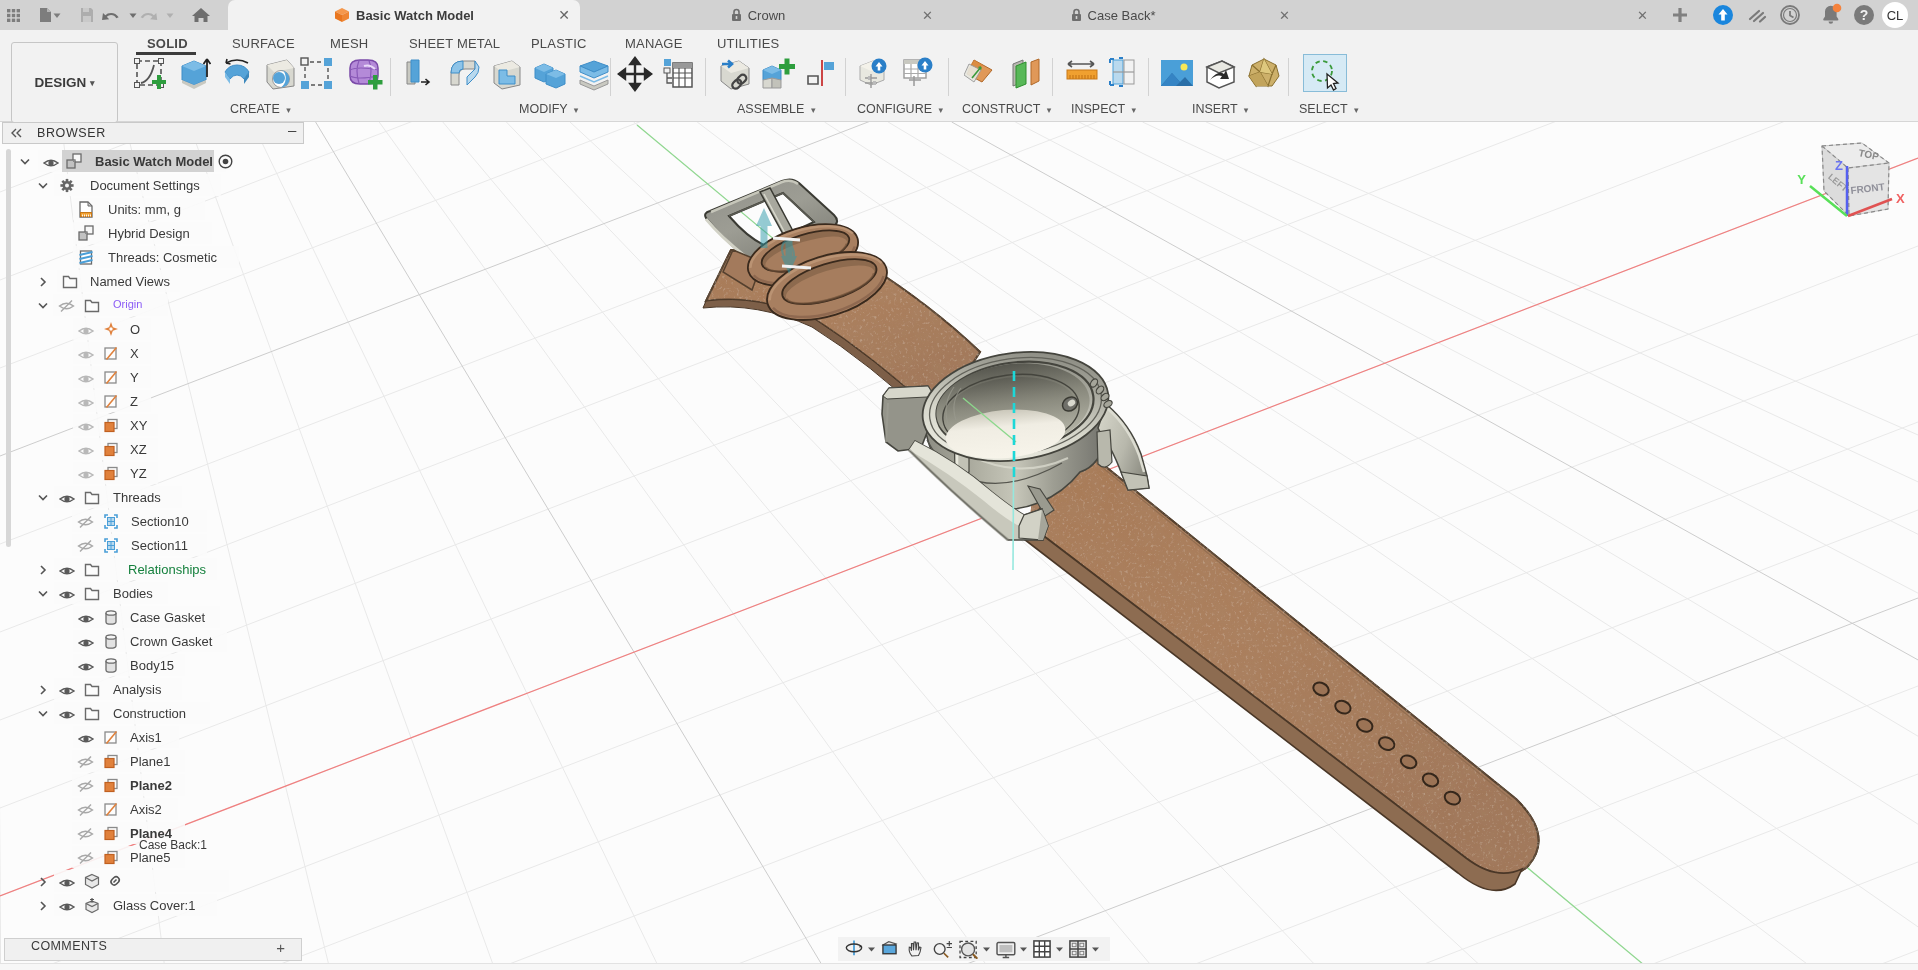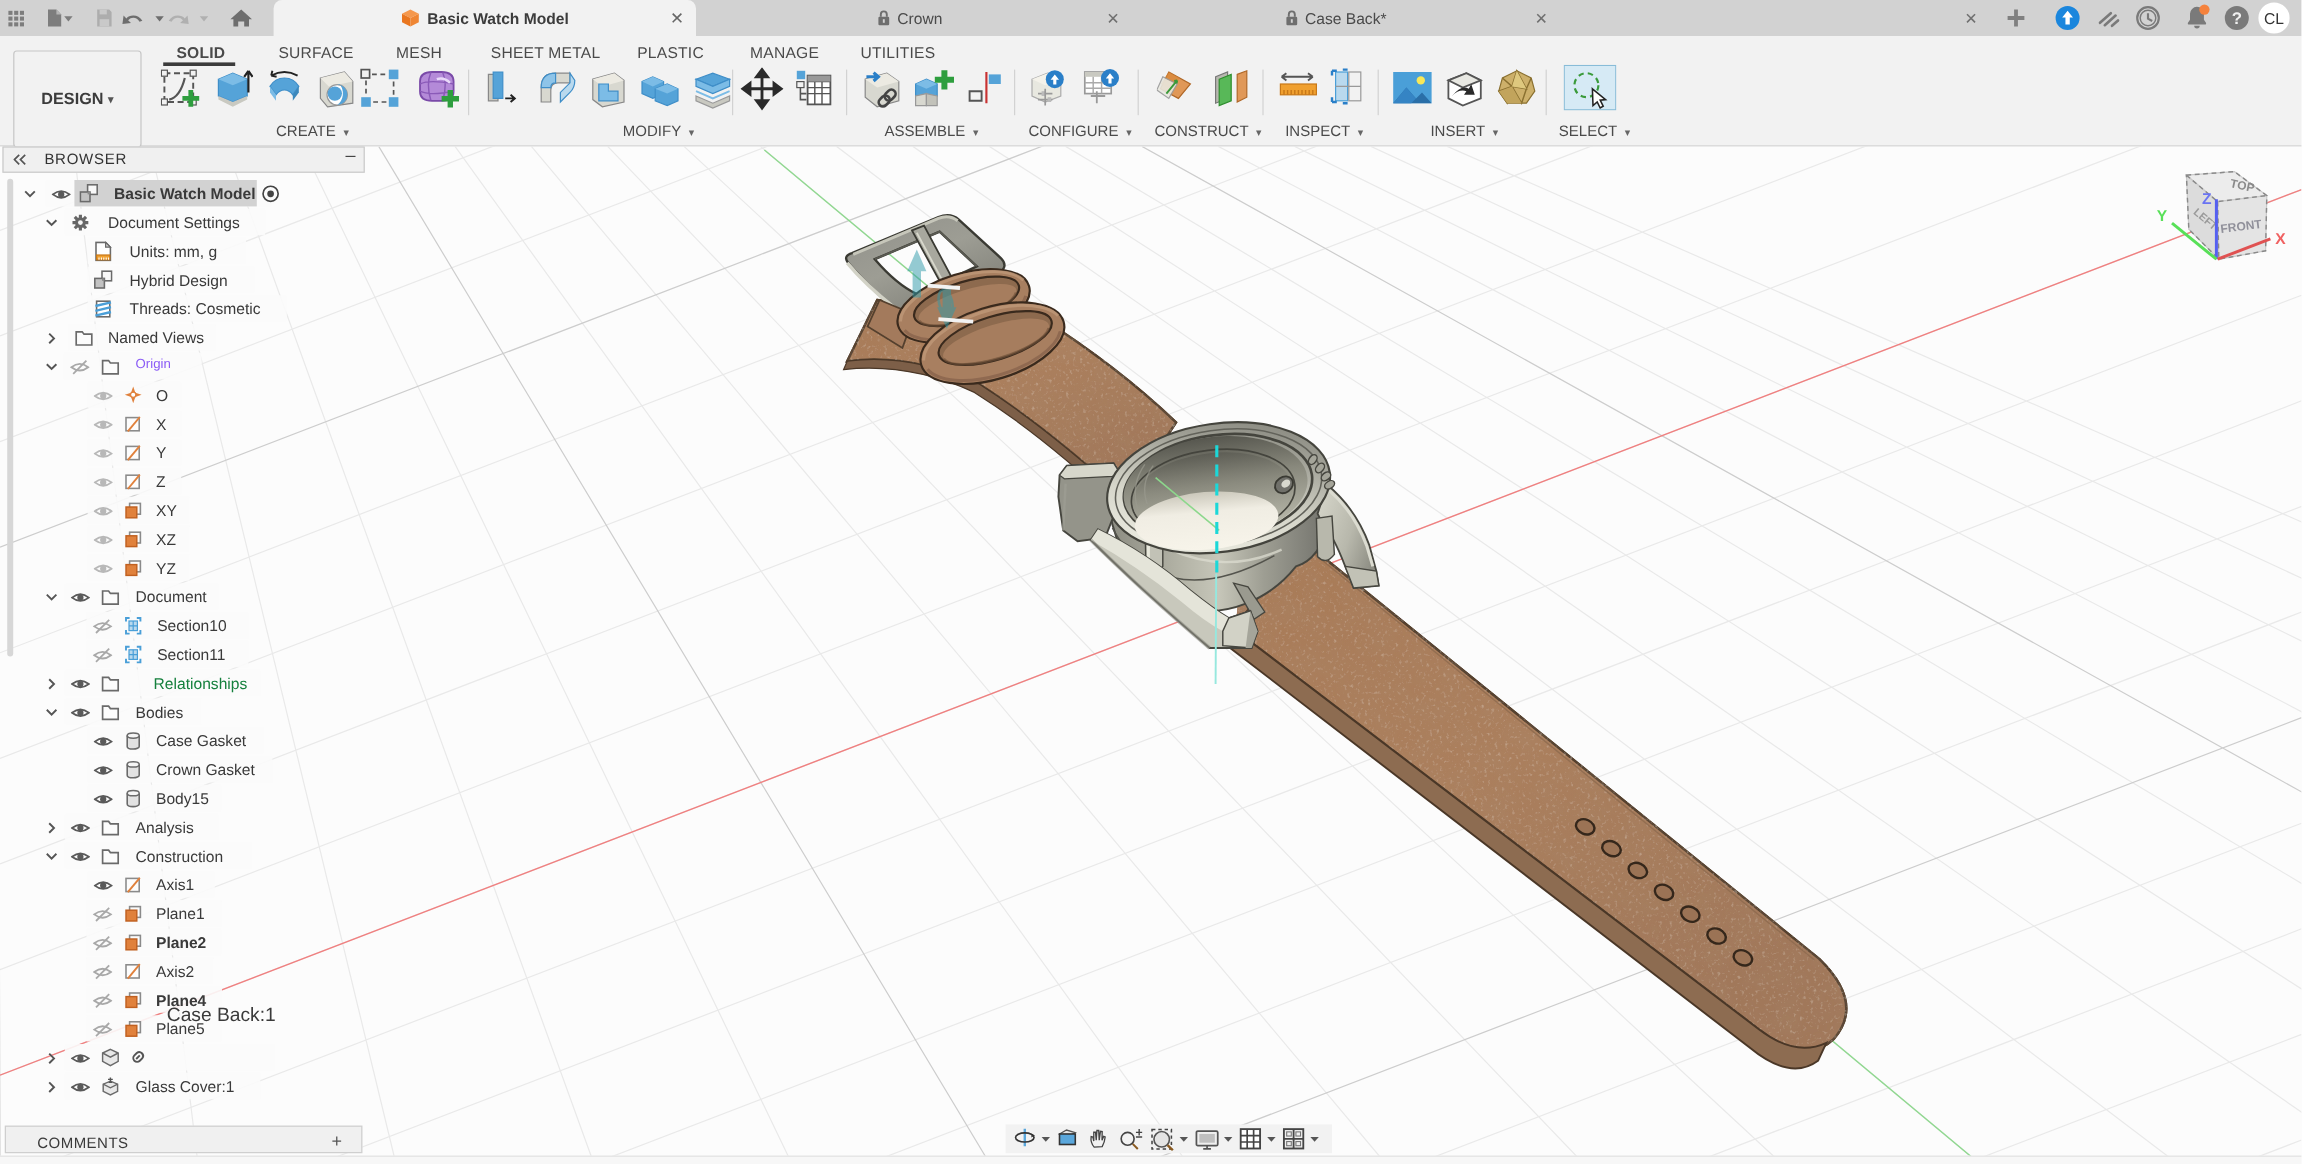--- a/index.html
+++ b/index.html
@@ -11,21 +11,21 @@
 #ribbon{position:absolute;left:0;top:30px;width:1918px;height:92px;background:#f2f2f2;border-bottom:1px solid #d6d6d6}
 .rtab{position:absolute;top:6px;font-size:13px;color:#4a4a4a;letter-spacing:0.2px}
 .gname{position:absolute;top:72px;font-size:12.5px;color:#4a4a4a;white-space:nowrap}
 .gname .dd{font-size:9px;color:#666;margin-left:3px}
 .gsep{position:absolute;top:28px;height:38px;width:1px;background:#d2d2d2}
 
 #browser{position:absolute;left:0;top:122px;width:306px}
 #bheader{position:absolute;left:2px;top:0px;width:302px;height:22px;background:#f0f0f0;border:1px solid #c9c9c9;display:flex;align-items:center}
 .chip{position:absolute;height:22px;background:rgba(251,251,251,0.9);border-radius:1px}
 
-#comments{position:absolute;left:4px;top:938px;width:298px;height:23px;background:#f0f0f0;border:1px solid #cfcfcf;font-size:12.5px;color:#3a3a3a;display:flex;align-items:flex-end}
+#comments{position:absolute;left:4px;top:938px;width:298px;height:23px;background:#f0f0f0;border:1px solid #cfcfcf;font-size:12.5px;color:#3a3a3a;display:flex;align-items:flex-start}
 #statusbar{position:absolute;left:0;top:963px;width:1918px;height:7px;background:#f7f7f7;border-top:1px solid #e2e2e2}
 
 #navbar{position:absolute;left:838px;top:937px;height:24px;background:#f2f2f2;display:flex;align-items:center;padding:0 6px}
 </style></head>
 <body>
 <div id="app">
 <svg id="canvas" style="position:absolute;left:0;top:122px" width="1918" height="848" viewBox="0 0 1918 848">
 <path d="M0 70.0L1918 -668.0 M0 158.0L1918 -580.0 M0 246.0L1918 -492.0 M0 422.0L1918 -316.0 M0 510.0L1918 -228.0 M0 598.0L1918 -140.0 M0 686.0L1918 -52.0 M0 774.0L1918 36.0 M0 862.0L1918 124.0 M0 950.0L1918 212.0 M0 1038.0L1918 300.0 M0 1126.0L1918 388.0 M0 1302.0L1918 564.0 M0 1390.0L1918 652.0 M0 1478.0L1918 740.0 M0 1566.0L1918 828.0 M61.2 0L165.0 848 M124.8 0L330.0 848 M188.4 0L495.0 848 M252.0 0L660.0 848 M379.2 0L990.0 848 M442.8 0L1155.0 848 M506.4 0L1320.0 848 M570.0 0L1485.0 848 M633.6 0L1650.0 848 M697.2 0L1815.0 848 M760.8 0L1980.0 848 M824.5 0L2145.0 848 M888.1 0L2310.0 848 M1015.3 0L2640.0 848 M1078.9 0L2805.0 848 M1142.5 0L2970.0 848 M1206.1 0L3135.0 848" stroke="#e9e9e9" fill="none" stroke-width="1"></path>
 <path d="M0 334.0L1918 -404.0 M0 1214.0L1918 476.0 M-2.5 0L0.0 848 M315.6 0L825.0 848 M951.7 0L2475.0 848" stroke="#cdcdcd" fill="none" stroke-width="1"></path>
 <path d="M0 774L1918 36.0" stroke="#f08080" fill="none" stroke-width="1.2"></path>
@@ -639,21 +639,21 @@
 <svg width="10" height="10" style="position:absolute;left:38px;top:371px">
         <path d="M1 2.5 L5 6.5 L9 2.5" stroke="#555" stroke-width="1.6" fill="none"></path>
       </svg>
 <div style="position:absolute;left:59px;top:369px"><svg width="16" height="12" viewBox="0 0 16 12">
           <path d="M1 6 Q8 0.5 15 6 Q8 11.5 1 6 Z" fill="none" stroke="#5a5a5a" stroke-width="1.5"></path>
           <circle cx="8" cy="6" r="2.6" fill="#5a5a5a"></circle>
         </svg></div>
 <div style="position:absolute;left:84px;top:367px"><svg width="16" height="17" viewBox="0 0 16 17">
           <path d="M1.5 3.5 h5 l1.5 2 h6.5 v9 h-13 Z" fill="#fcfcfc" stroke="#6a6a6a" stroke-width="1.4"></path>
         </svg></div>
-<span style="position:absolute;left:113px;top:368px;font-size:13px;font-weight:normal;color:#3a3a3a;white-space:nowrap">Document</span>
+<span style="position:absolute;left:113px;top:368px;font-size:13px;font-weight:normal;color:#3a3a3a;white-space:nowrap">Threads</span>
 <div class="chip" style="left:72px;top:388px;width:135px"></div>
 <div style="position:absolute;left:77px;top:393px"><svg width="17" height="14" viewBox="0 0 17 14">
           <path d="M1.5 7 Q8.5 1.5 15.5 7 Q8.5 12.5 1.5 7 Z" fill="none" stroke="#a8a8a8" stroke-width="1.5"></path>
           <path d="M3 12.5 L14 1.5" stroke="#a8a8a8" stroke-width="1.5"></path>
         </svg></div>
 <div style="position:absolute;left:103px;top:391px"><svg width="16" height="17" viewBox="0 0 16 17">
           <path d="M5 2 h-3 v3 M5 15 h-3 v-3 M11 2 h3 v3 M11 15 h3 v-3" fill="none" stroke="#4a9fd8" stroke-width="1.6"></path>
           <rect x="4.5" y="4.5" width="7" height="8" fill="#b9d9ee" stroke="#4a9fd8"></rect>
           <path d="M8 4.5 v8 M4.5 8.5 h7" stroke="#4a9fd8"></path>
         </svg></div>
@@ -815,21 +815,21 @@
           <path d="M1 6 Q8 0.5 15 6 Q8 11.5 1 6 Z" fill="none" stroke="#5a5a5a" stroke-width="1.5"></path>
           <circle cx="8" cy="6" r="2.6" fill="#5a5a5a"></circle>
         </svg></div>
 <div style="position:absolute;left:84px;top:751px"><svg width="16" height="17" viewBox="0 0 16 17">
           <polygon points="8,1.5 14.5,4.5 14.5,11.5 8,15 1.5,11.5 1.5,4.5" fill="#e8e8e8" stroke="#6a6a6a" stroke-width="1.2"></polygon>
           <polyline points="1.5,4.5 8,8 14.5,4.5 M8,8 8,15" fill="none" stroke="#6a6a6a" stroke-width="1.2"></polyline>
         </svg></div>
 <div style="position:absolute;left:107px;top:751px"><svg width="16" height="17" viewBox="0 0 16 17">
           <path d="M5 11 a3.2 3.2 0 0 1 0 -4.5 l2 -2 a3.2 3.2 0 0 1 4.5 4.5 l-2 2 a3.2 3.2 0 0 1 -4.5 0 Z M6.5 9.5 l3 -3" fill="none" stroke="#555" stroke-width="1.6"></path>
         </svg></div>
-<span style="position:absolute;left:139px;top:716px;font-size:16px;font-weight:normal;color:#3a3a3a;white-space:nowrap">Case Back:1</span>
+<span style="position:absolute;left:139px;top:716px;font-size:12px;font-weight:normal;color:#3a3a3a;white-space:nowrap">Case Back:1</span>
 <div class="chip" style="left:54px;top:772px;width:163px"></div>
 <svg width="10" height="10" style="position:absolute;left:38px;top:779px">
         <path d="M3 1 L7 5 L3 9" stroke="#555" stroke-width="1.6" fill="none"></path>
       </svg>
 <div style="position:absolute;left:59px;top:777px"><svg width="16" height="12" viewBox="0 0 16 12">
           <path d="M1 6 Q8 0.5 15 6 Q8 11.5 1 6 Z" fill="none" stroke="#5a5a5a" stroke-width="1.5"></path>
           <circle cx="8" cy="6" r="2.6" fill="#5a5a5a"></circle>
         </svg></div>
 <div style="position:absolute;left:84px;top:775px"><svg width="16" height="17" viewBox="0 0 16 17">
           <polygon points="8,4 14,6.5 14,12.5 8,15.5 2,12.5 2,6.5" fill="#e8e8e8" stroke="#6a6a6a" stroke-width="1.2"></polygon>

